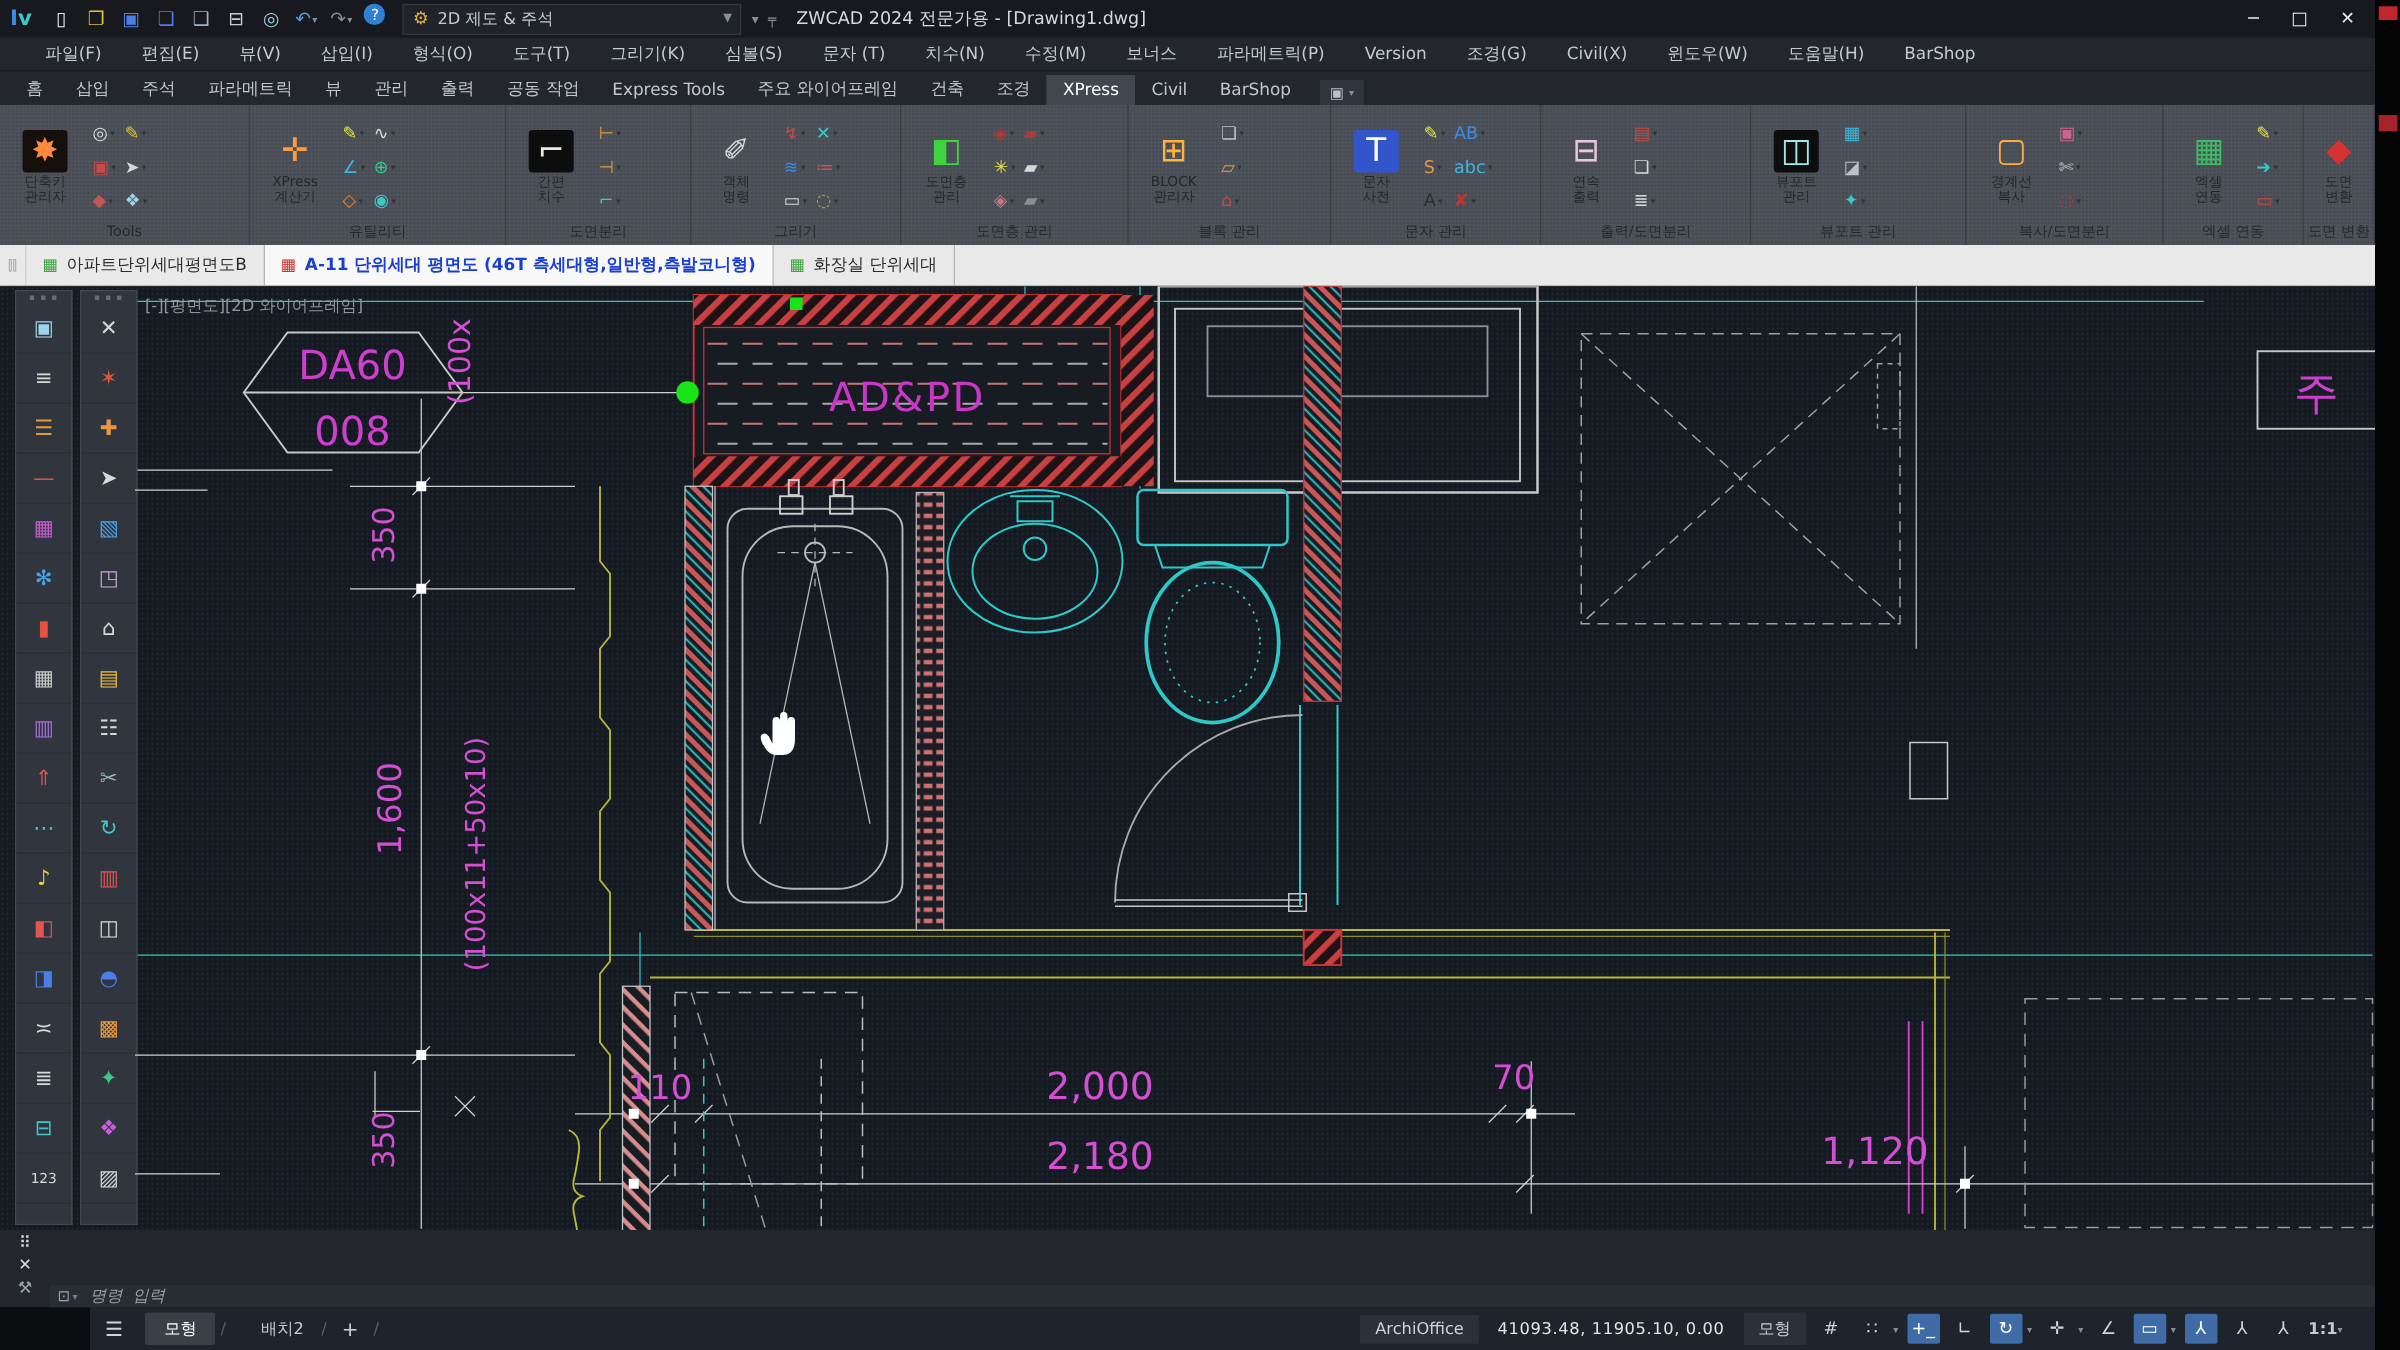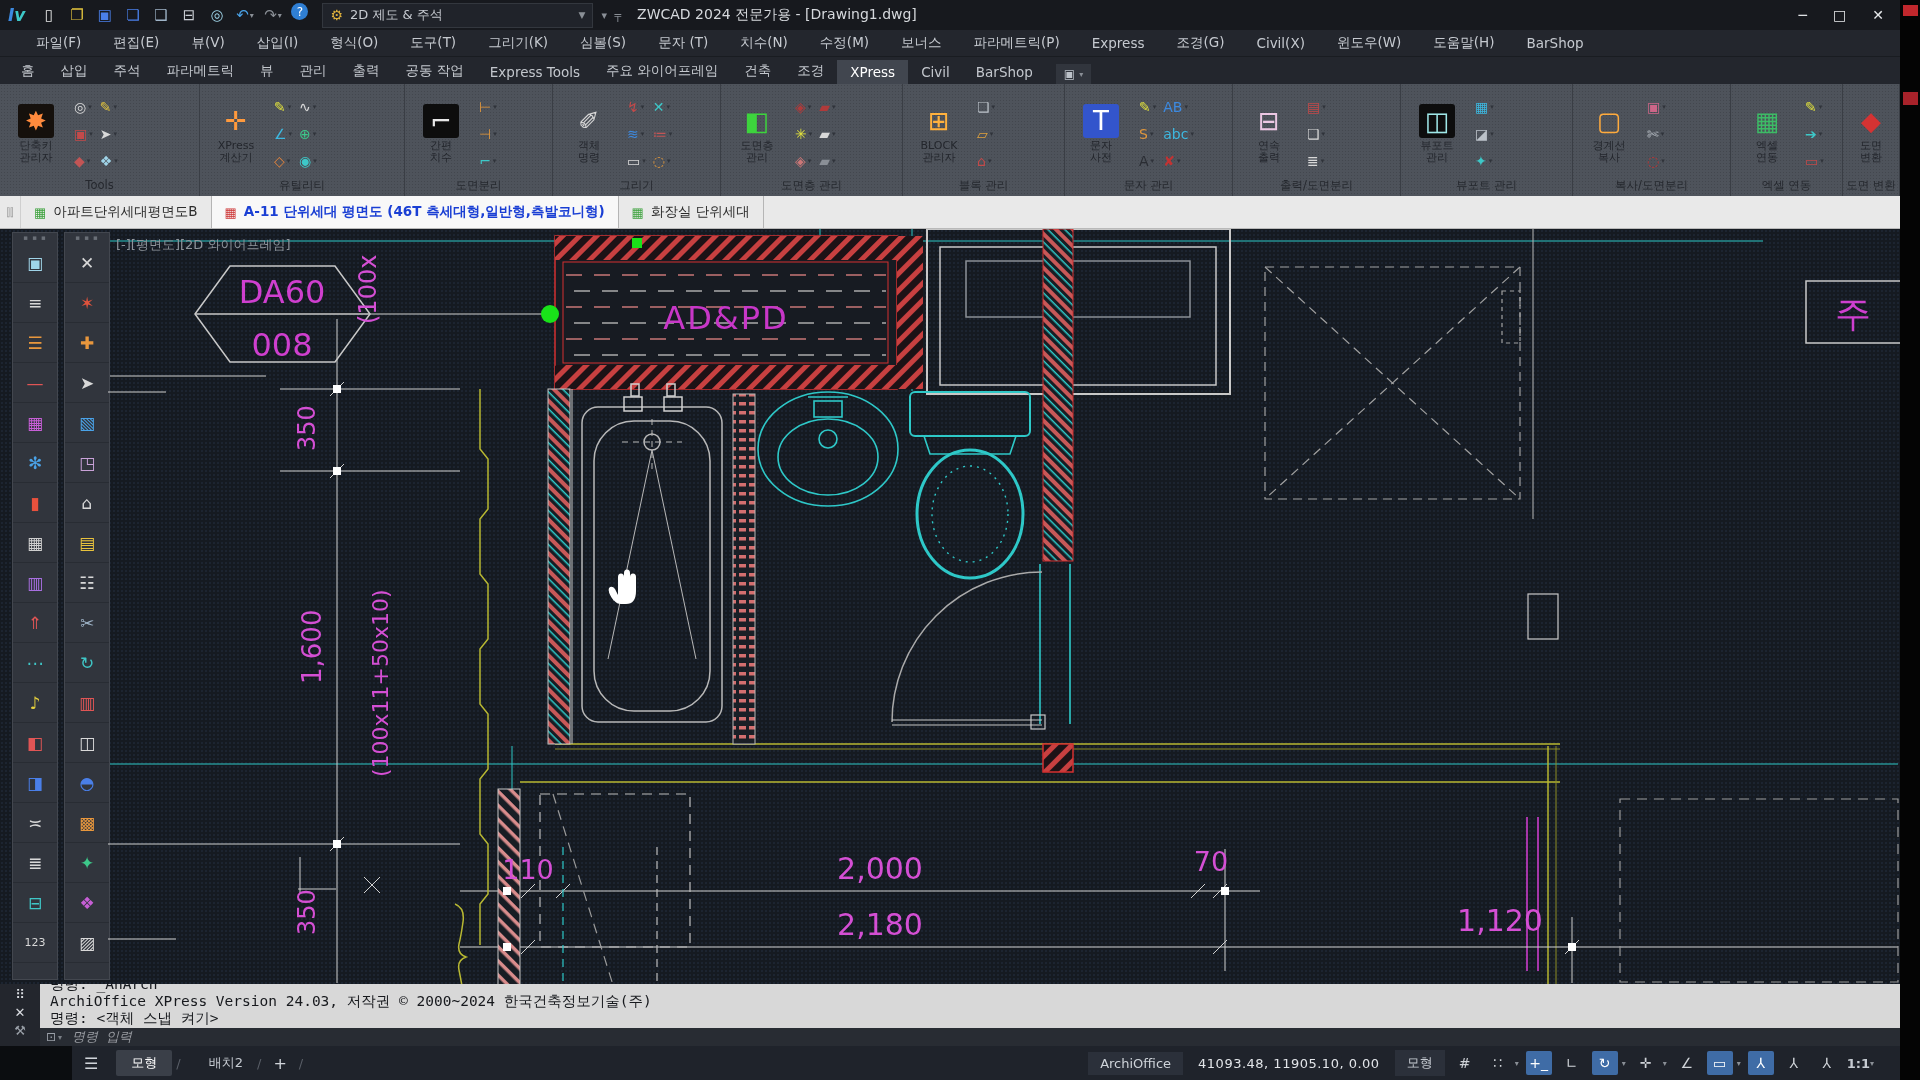--- a/index.html
+++ b/index.html
@@ -2,21 +2,21 @@
 <html><head>
 <meta charset="utf-8">
 <style>
   html,body{margin:0;padding:0;background:#000;}
   #root{position:relative;width:1920px;height:1080px;background:#0a0c0f;overflow:hidden;
         font-family:"DejaVu Sans",sans-serif;-webkit-font-smoothing:antialiased;}
 
   
   .titlebar{position:absolute;left:0;top:0;width:1900px;height:30px;background:#17191e;
             display:flex;align-items:center;color:#cfd3d8;}
-  .applogo{font-size:17px;font-weight:bold;font-style:italic;margin-left:8px;}
+  .applogo{font-size:17px;font-weight:bold;margin-left:8px;}
   .applogo .l1{color:#3d8ae0}.applogo .l2{color:#3dc8c8}
   .qat{display:flex;gap:1px;margin-left:10px;}
   .qbtn{width:27px;height:24px;display:flex;align-items:center;justify-content:center;
         font-size:15px;border-radius:2px;}
   .qbtn .dd{font-size:8px;color:#8a8f96;margin-left:1px;}
   .helpbtn{width:17px;height:17px;border-radius:50%;background:#2f7fd4;color:#fff;font-size:12px;
            display:flex;align-items:center;justify-content:center;margin:0 4px;}
   .workspace{display:flex;align-items:center;height:23px;background:#20232a;border:1px solid #33373e;
              margin-left:10px;padding:0 7px;width:255px;font-size:13px;color:#c6cad0;}
   .workspace .gear{color:#e0b23d;margin-right:7px;font-size:14px;}
@@ -158,21 +158,21 @@
       <span class="menu-item">삽입(I)</span>
       <span class="menu-item">형식(O)</span>
       <span class="menu-item">도구(T)</span>
       <span class="menu-item">그리기(K)</span>
       <span class="menu-item">심볼(S)</span>
       <span class="menu-item">문자 (T)</span>
       <span class="menu-item">치수(N)</span>
       <span class="menu-item">수정(M)</span>
       <span class="menu-item">보너스</span>
       <span class="menu-item">파라메트릭(P)</span>
-      <span class="menu-item">Express</span>
+      <span class="menu-item">Version</span>
       <span class="menu-item">조경(G)</span>
       <span class="menu-item">Civil(X)</span>
       <span class="menu-item">윈도우(W)</span>
       <span class="menu-item">도움말(H)</span>
       <span class="menu-item">BarShop</span>
     </nav>
 
   <div class="ribbontabs" id="ribbontabs">
       <span class="rtab">홈</span>
       <span class="rtab">삽입</span>
@@ -780,27 +780,20 @@
 
       <text x="8" y="20" font-size="13" fill="#8f959c">[-][평면도][2D 와이어프레임]</text>
     </svg>
   </div>
 
   <div class="cmd">
     <div class="cmd-icons">
       <span>⠿</span>
       <span>✕</span>
       <span style="color:#9aa0a8">⚒</span>
-    </div>
-    <div class="cmd-history">
-      <div class="inner">
-        <div>명령: _AhArch</div>
-        <div>ArchiOffice XPress Version 24.03, 저작권 © 2000~2024 한국건축정보기술(주)</div>
-        <div>명령:  &lt;객체 스냅 켜기&gt;</div>
-      </div>
     </div>
     <div class="cmd-input">
       <span class="ic">⊡</span>
       <span class="dd">▾</span>
       <span class="ph">명령 입력</span>
     </div>
   </div>
 
   <div class="status">
     <span class="st-burger">☰</span>

